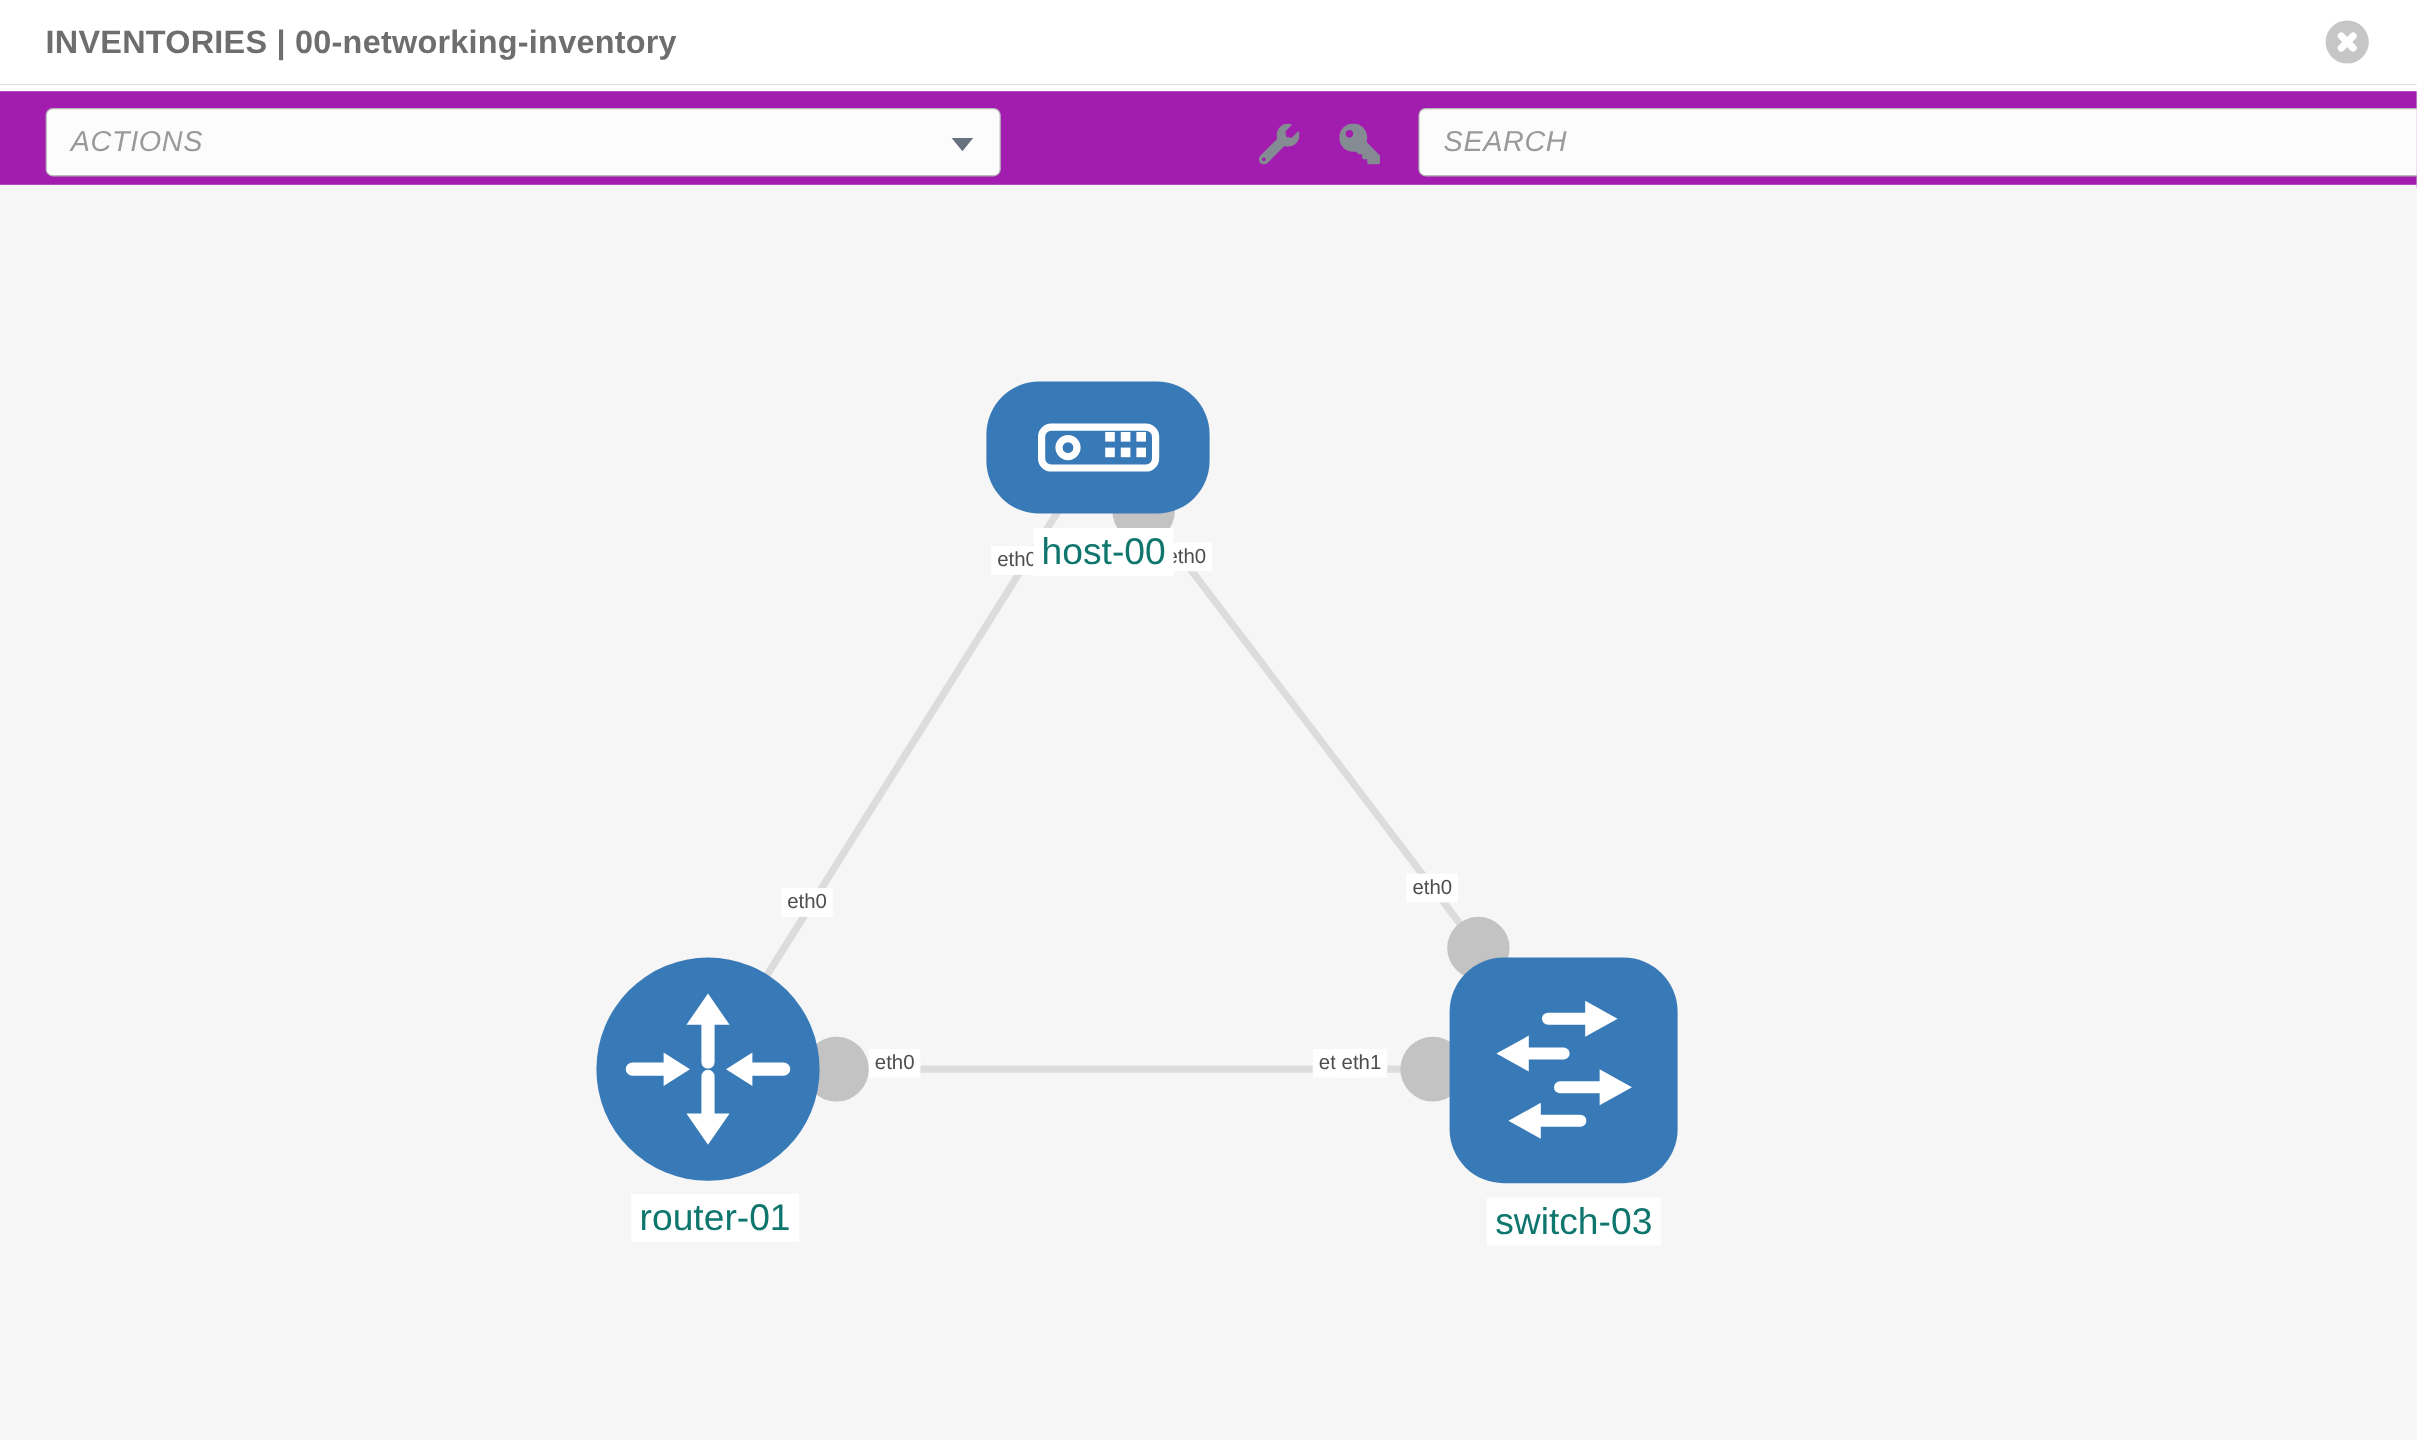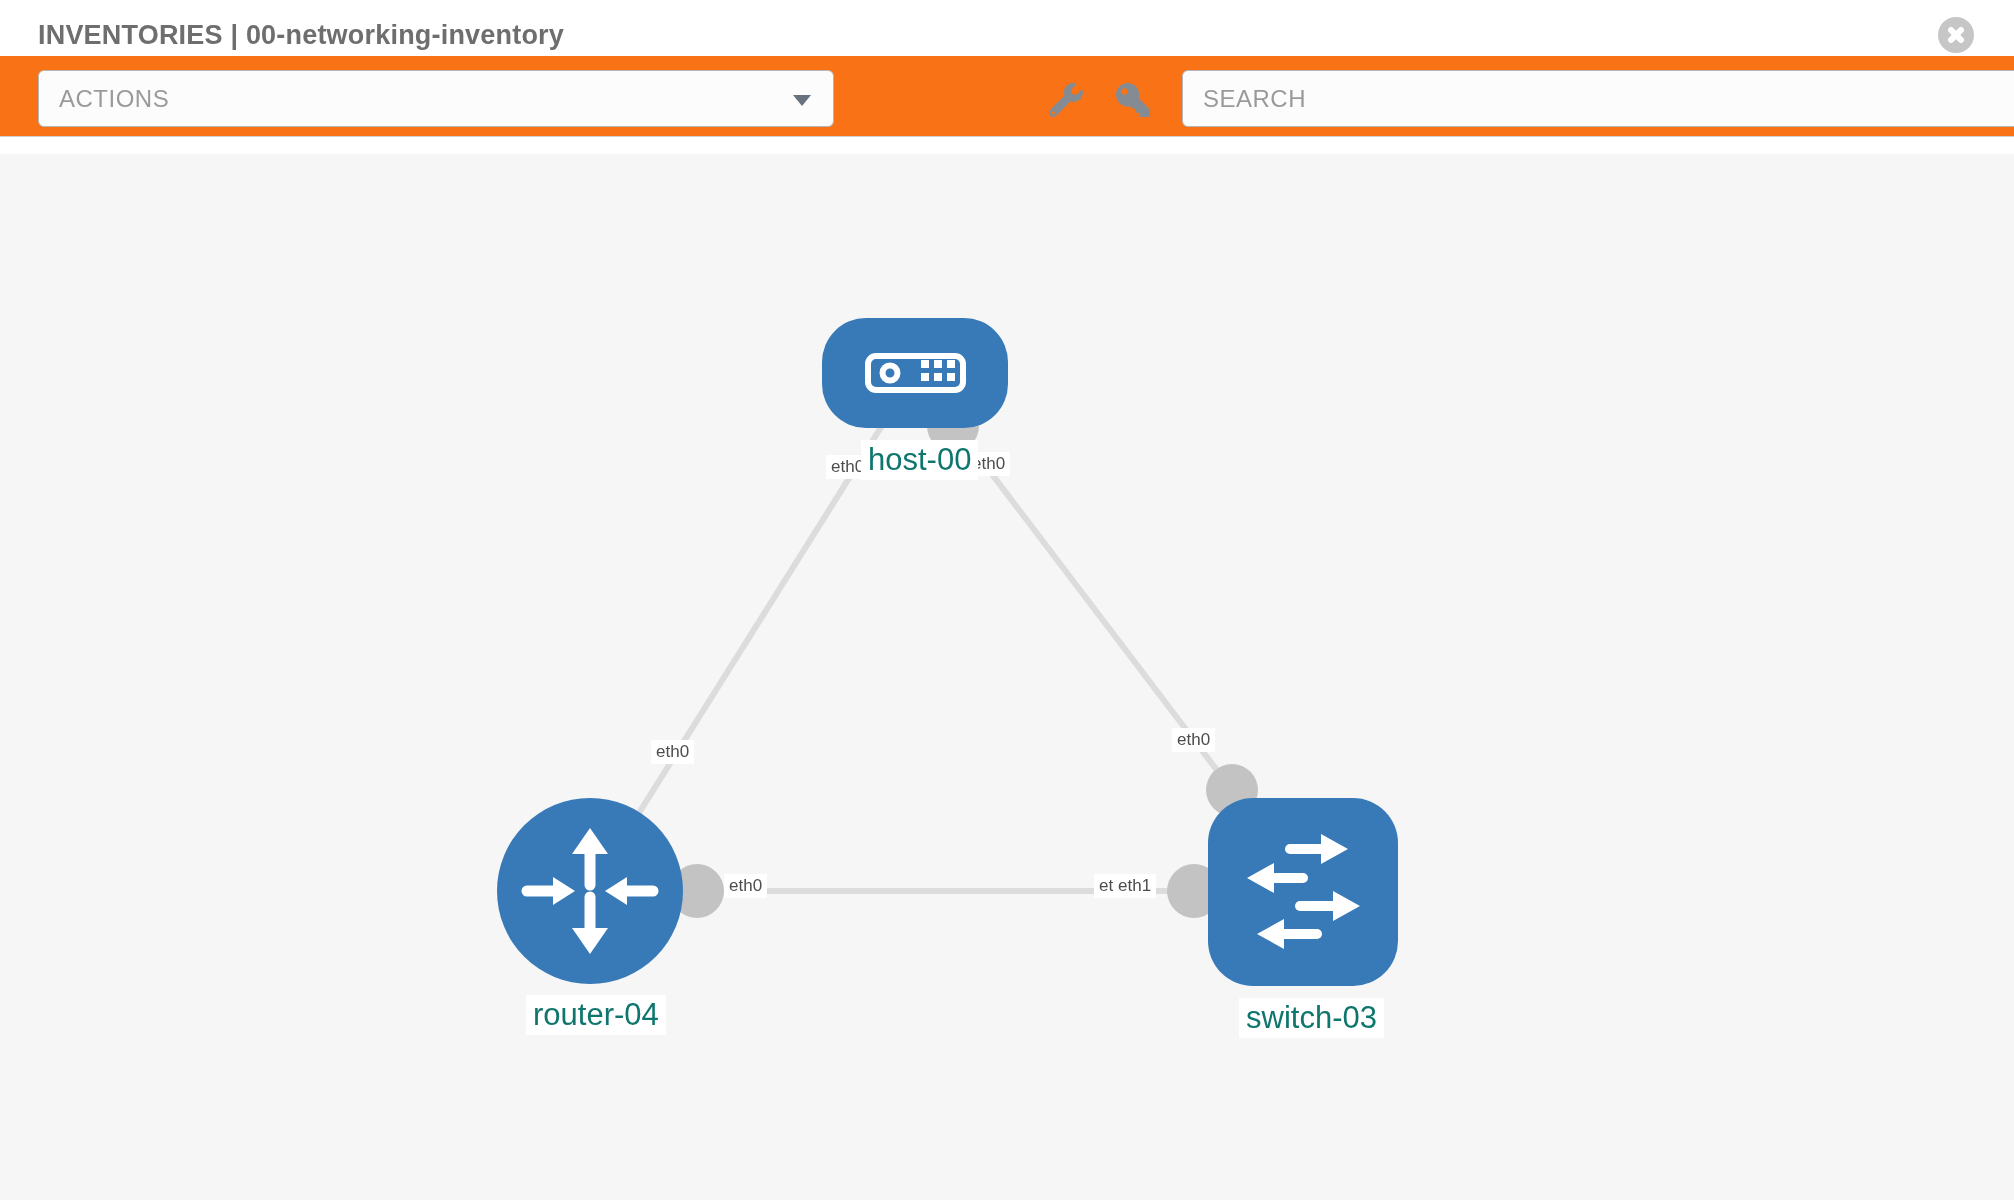--- a/index.html
+++ b/index.html
@@ -14,22 +14,22 @@
   .hdr .title { position: absolute; left: 38px; top: 0; height: 71px; line-height: 71px;
                 font-size: 27px; font-weight: 700; color: #6e6e6e; letter-spacing: 0.2px; }
   .close-btn { position: absolute; right: 40px; top: 17px; width: 36px; height: 36px;
                border-radius: 50%; background: #c6c6c6; cursor: pointer; }
   .close-btn .xbar { position: absolute; left: 8px; top: 15px; width: 20px; height: 6px;
                      border-radius: 3px; background: #ffffff; }
   .close-btn .xbar.a { transform: rotate(45deg); }
   .close-btn .xbar.b { transform: rotate(-45deg); }
 
   
-  .toolbar { position: absolute; left: 0; top: 56px; width: 2014px; height: 81px;
-             background: #f97316; border-bottom: 1px solid #cfcfcf; }
+  .toolbar { position: absolute; left: 0; top: 76px; width: 2014px; height: 81px;
+             background: #a21caf; border-bottom: 1px solid #cfcfcf; font-style: italic; }
   .select { position: absolute; top: 14px; height: 57px; background: #fcfcfc;
             border: 1px solid #b5b5b5; border-radius: 6px; cursor: pointer; }
   .select .sel-label { position: absolute; left: 20px; top: 0; height: 55px; line-height: 55px;
                        font-size: 24px; color: #9a9a9a; letter-spacing: 0.5px; }
   .select .caret { position: absolute; right: 22px; top: 24px; width: 0; height: 0;
                    border-left: 9px solid transparent; border-right: 9px solid transparent;
                    border-top: 11px solid #68727f; }
   .select.actions { left: 38px; width: 796px; }
   .select.search  { left: 1182px; width: 956px; }
   .ticon { position: absolute; top: 27px; width: 34px; height: 34px; cursor: pointer; }
@@ -177,17 +177,17 @@
 
     <div class="iface-label lbl-host-left">eth0</div>
     <div class="iface-label lbl-host-right">eth0</div>
     <div class="iface-label lbl-rh-mid">eth0</div>
     <div class="iface-label lbl-hs-mid">eth0</div>
     <div class="iface-label lbl-rs-left">eth0</div>
     <div class="iface-label lbl-rs-right-a">eth0</div>
     <div class="iface-label lbl-rs-right-b">eth1</div>
 
     <div class="node-label lbl-host-name">host-00</div>
-    <div class="node-label lbl-router-name">router-04</div>
+    <div class="node-label lbl-router-name">router-01</div>
     <div class="node-label lbl-switch-name">switch-03</div>
 
   </div>
 </div>
 
 </body></html>

